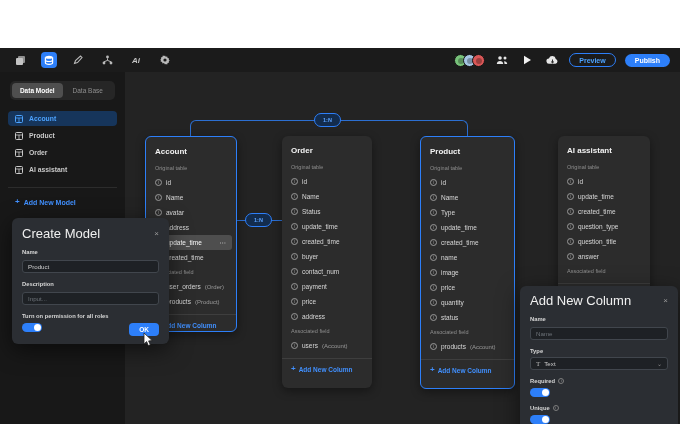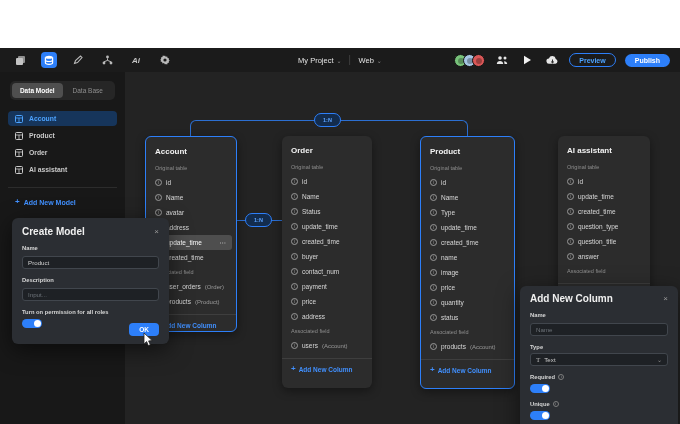--- a/index.html
+++ b/index.html
@@ -60,21 +60,21 @@
   .frow.hl{margin:0 4px;padding:0 5px;background:#4e4e4e;border-radius:3px;color:#fff;}
   .frow .more{margin-left:auto;color:#cfcfcf;font-size:6.5px;letter-spacing:1px;}
   .ficon{flex:none;width:7px;height:7px;border:1px solid #9a9a9a;border-radius:50%;color:#9a9a9a;font-size:4.5px;line-height:5px;display:flex;align-items:center;justify-content:center;}
   .ent-footer{margin-top:5px;border-top:1px solid #3e3e3e;height:21px;display:flex;align-items:center;gap:3px;padding:0 9px;color:#4190ff;font-size:6.5px;font-weight:700;cursor:pointer;}
 
   
   .modal{position:absolute;background:#2b2e33;border-radius:6px;box-shadow:0 6px 22px rgba(0,0,0,.55);z-index:30;}
   #create-modal{left:12px;top:170px;width:157px;height:126px;padding:8px 10px;}
   #addcol-modal{left:520px;top:238px;width:158px;height:168px;padding:7px 10px;}
   .modal-title-row{display:flex;align-items:center;justify-content:space-between;}
-  .modal-title{font-size:10px;font-weight:700;color:#f0f0f0;}
+  .modal-title{font-size:13px;font-weight:400;color:#f0f0f0;}
   .modal-close{color:#9a9a9a;font-size:8px;cursor:pointer;line-height:1;}
   .f-label{font-size:5.8px;font-weight:700;color:#d6d6d6;margin-top:8px;display:flex;align-items:center;gap:3px;}
   .f-input{margin-top:3px;width:100%;height:13px;background:#1e2125;border:1px solid #41464d;border-radius:3px;color:#cfcfcf;font-size:6.2px;padding:0 5px;outline:none;}
   .f-input::placeholder{color:#6d7379;}
   .f-select{margin-top:3px;width:100%;height:13px;background:#1e2125;border:1px solid #41464d;border-radius:3px;display:flex;align-items:center;gap:4px;padding:0 5px;color:#cfcfcf;font-size:6.2px;cursor:pointer;}
   .type-t{font-family:"Liberation Serif",serif;font-size:7px;color:#b9b9b9;}
   .f-select .chev{margin-left:auto;}
   .toggle{margin-top:4px;width:20px;height:9px;border-radius:5px;background:#2d7ff9;position:relative;cursor:pointer;}
   .toggle::after{content:"";position:absolute;right:1px;top:1px;width:7px;height:7px;border-radius:50%;background:#fff;}
   .mini-info{width:6px;height:6px;border:1px solid #7d7d7d;border-radius:50%;color:#9a9a9a;font-size:4px;line-height:4px;display:flex;align-items:center;justify-content:center;font-weight:400;}
@@ -122,31 +122,20 @@
           <span class="ai-label">Ai</span>
         </span>
       <span class="tb-ic">
         <svg width="10" height="10" viewBox="0 0 10 10">
             <path d="M5 0.5l.7 1.3 1.5-.3.4 1.5 1.5.4-.3 1.5L10 5l-1.2 1 .3 1.5-1.5.4-.4 1.5-1.5-.3L5 9.5 4 8.1l-1.5.3-.4-1.5-1.5-.4.3-1.5L0 5l1.2-1-.3-1.5 1.5-.4.4-1.5 1.5.3z" fill="#b9b9b9"></path>
             <circle cx="5" cy="5" r="1.6" fill="#1b1b1b"></circle>
           </svg>
       </span>
     </div>
 
-    <div class="tb-center">
-      <span class="proj">
-        <span>My Project</span>
-        <span class="chev">⌄</span>
-      </span>
-      <span class="tb-sep"></span>
-      <span class="proj">
-        <span>Web</span>
-        <span class="chev">⌄</span>
-      </span>
-    </div>
 
     <div class="tb-right">
       <span class="avatars">
         <span class="avatar" style="background:#78c27a"></span>
         <span class="avatar" style="background:#a6c6e4"></span>
         <span class="avatar" style="background:#d95757"></span>
       </span>
       <span class="tb-ic">
         <svg width="12" height="10" viewBox="0 0 12 10">
             <circle cx="4" cy="3" r="1.8" fill="#e6e6e6"></circle>

